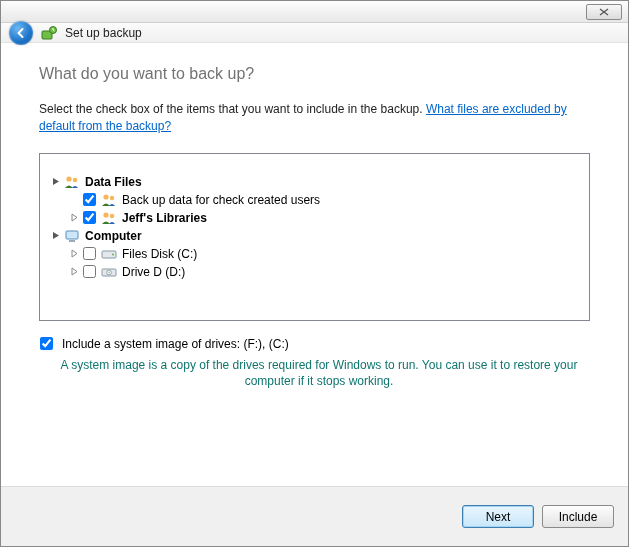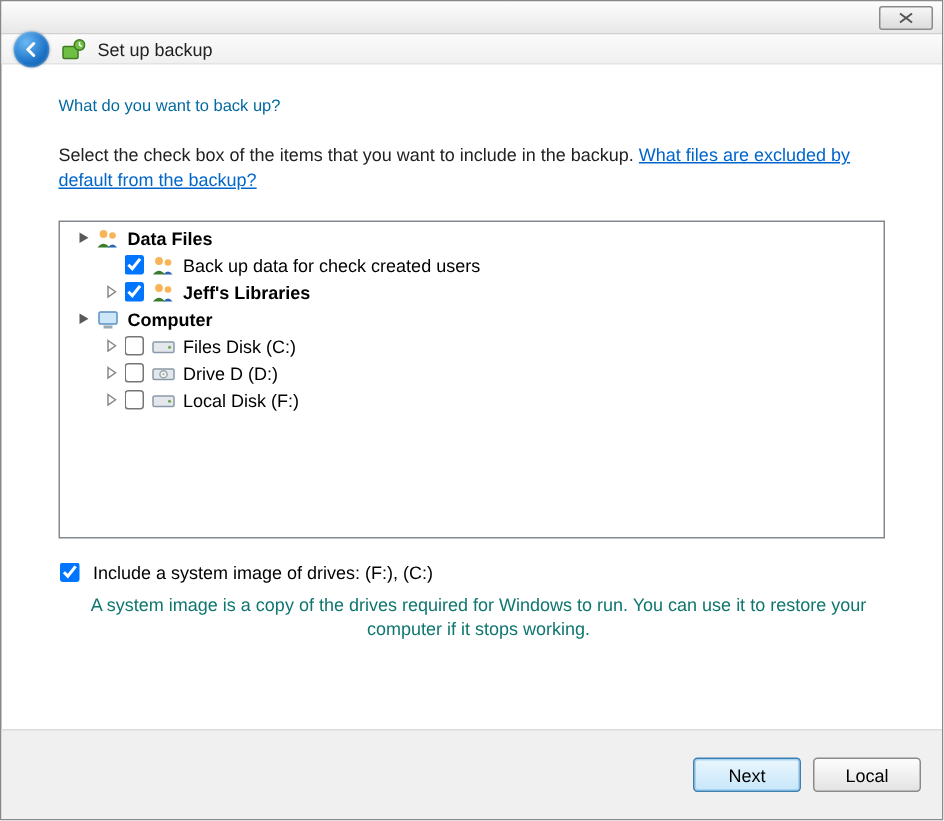--- a/index.html
+++ b/index.html
@@ -59,40 +59,40 @@
   }
   .back-btn svg { width:12px; height:12px; }
   .setup-icon { width:16px; height:16px; display:flex; align-items:center; justify-content:center; }
   .header-title { color:#222; }
   .content {
     flex: 1;
     padding: 16px 38px 12px 38px;
     overflow: hidden;
   }
   .main-heading {
-    color: #0369a1;
-    font-size: 11px;
+    color: #737373;
+    font-size: 16px;
     font-weight: normal;
     margin: 6px 0 18px 0;
   }
   .instruction {
     color: #222;
     line-height: 1.4;
     margin-bottom: 6px;
   }
   .link {
     color: #0066cc;
     text-decoration: underline;
     cursor: pointer;
   }
   .tree-box {
     border: 1px solid #828790;
     margin-top: 18px;
-    height: 212px;
-    padding: 2px 4px;
+    height: 168px;
+    padding: 19px 4px;
     background: #fff;
     overflow: auto;
   }
   .tree ul { list-style: none; margin:0; padding:0; }
   .tree li { white-space: nowrap; }
   .row {
     display: flex;
     align-items: center;
     height: 18px;
     gap: 2px;
@@ -290,47 +290,30 @@
                   <span class="node-icon">
                     <svg viewBox="0 0 16 16">
                         <rect x="1" y="5" width="14" height="7" rx="1" fill="#e4e8ec" stroke="#8a99a8"></rect>
                         <circle cx="8" cy="8.5" r="2.4" fill="#f2f2f2" stroke="#9aa"></circle>
                         <circle cx="8" cy="8.5" r="0.7" fill="#9aa"></circle>
                       </svg>
                   </span>
                   <span class="node-label">Drive D (D:)</span>
                 </div>
               </li>
-              <li>
-                <div class="row indent1">
-                  <span class="toggle">
-                    <svg viewBox="0 0 9 9">
-                        <path d="M2 1 L7 4.5 L2 8 Z" fill="none" stroke="#888" stroke-width="1"></path>
-                      </svg>
-                  </span>
-                  <input type="checkbox" class="chk" style="">
-                  <span class="node-icon">
-                    <svg viewBox="0 0 16 16">
-                        <rect x="1" y="5" width="14" height="7" rx="1" fill="#e4e8ec" stroke="#8a99a8"></rect>
-                        <circle cx="12" cy="8.5" r="1" fill="#6fa84f"></circle>
-                      </svg>
-                  </span>
-                  <span class="node-label">Local Disk (F:)</span>
-                </div>
-              </li>
             </ul>
           </li>
         </ul>
       </div>
     </div>
 
     <div class="sysimg-row">
       <input type="checkbox" class="chk" checked="" style="">
       <span>Include a system image of drives: (F:), (C:)</span>
     </div>
     <div class="sysimg-desc">A system image is a copy of the drives required for Windows to run. You can use it to restore your computer if it stops working.</div>
   </div>
 
   <div class="footer">
     <button class="btn primary">Next</button>
-    <button class="btn">Local</button>
+    <button class="btn">Include</button>
   </div>
 </div>
 
 </body></html>

